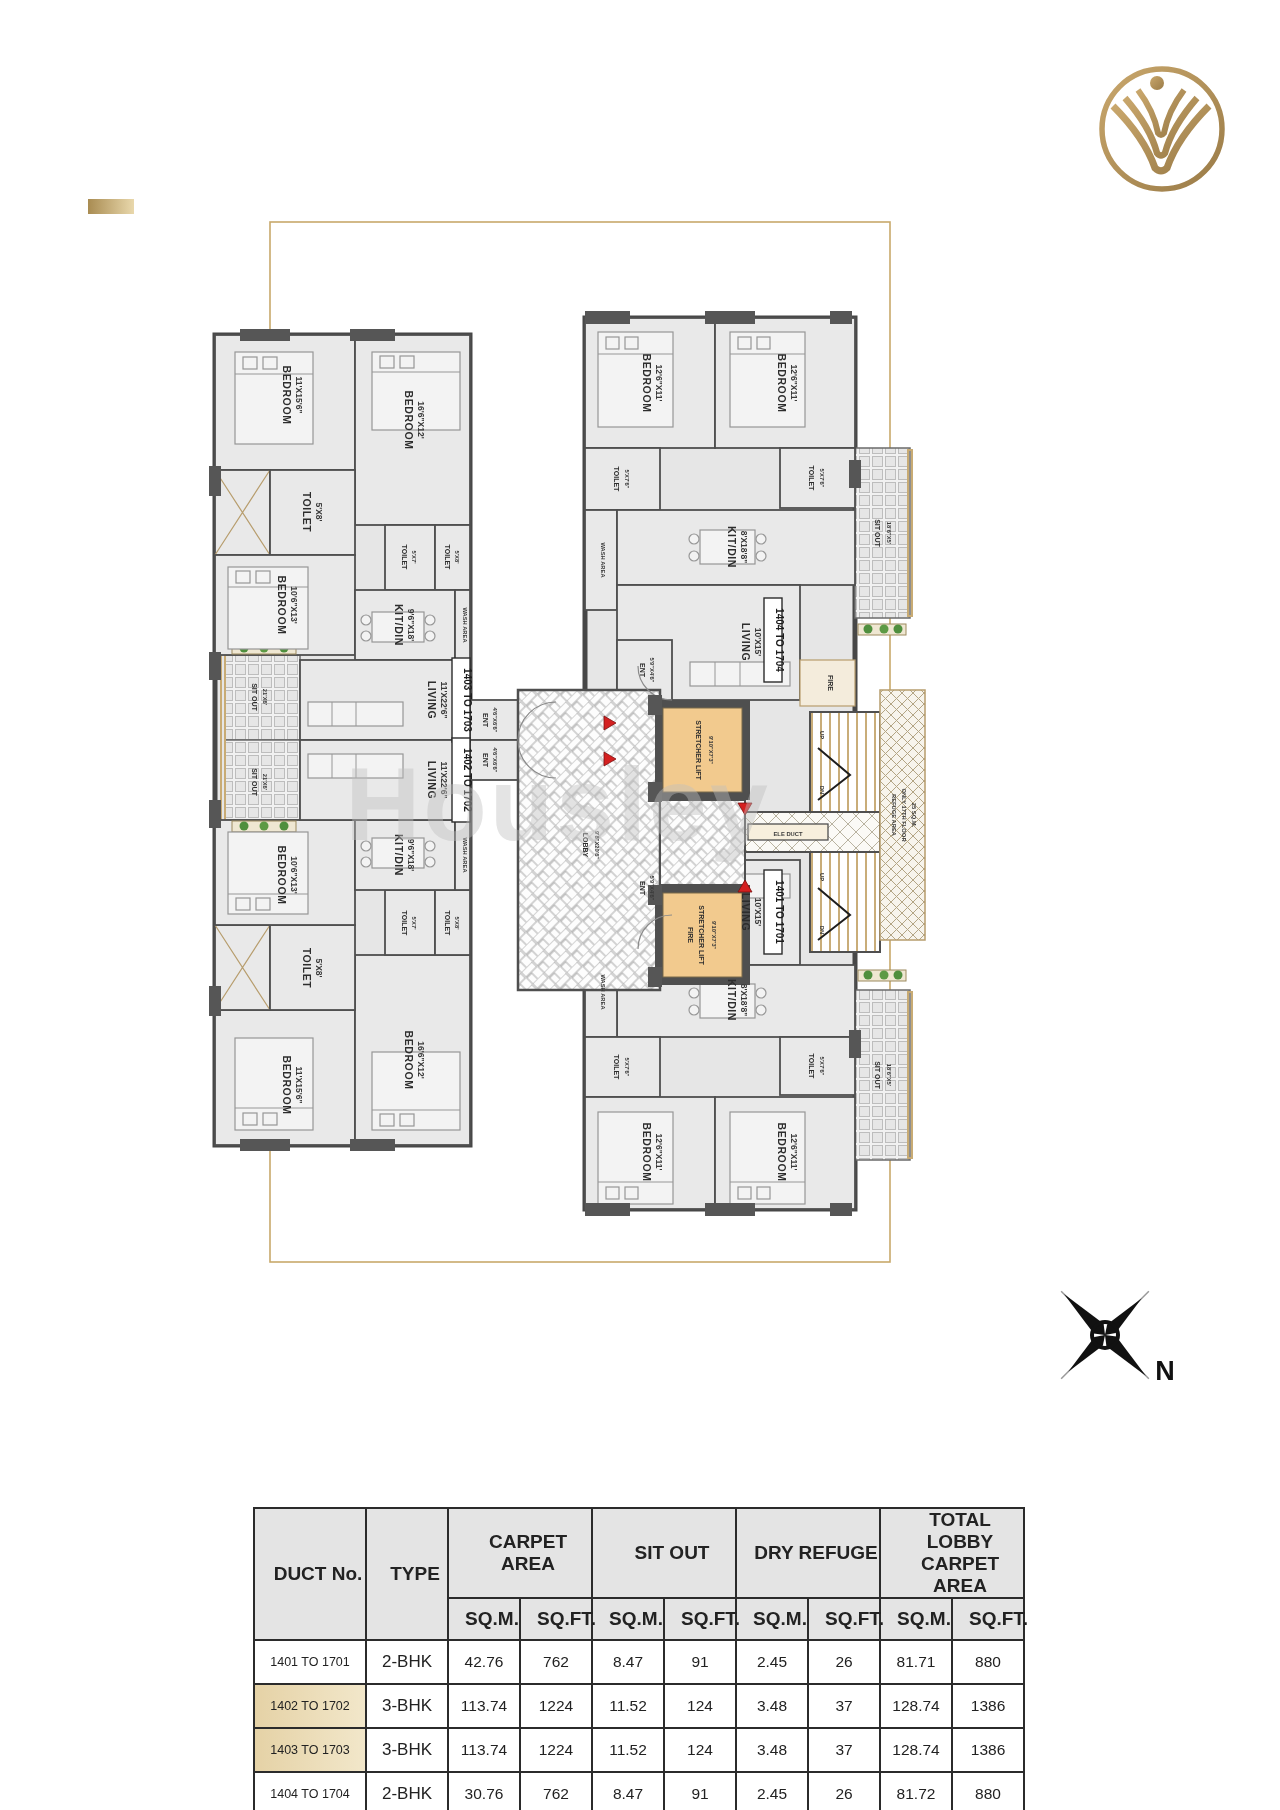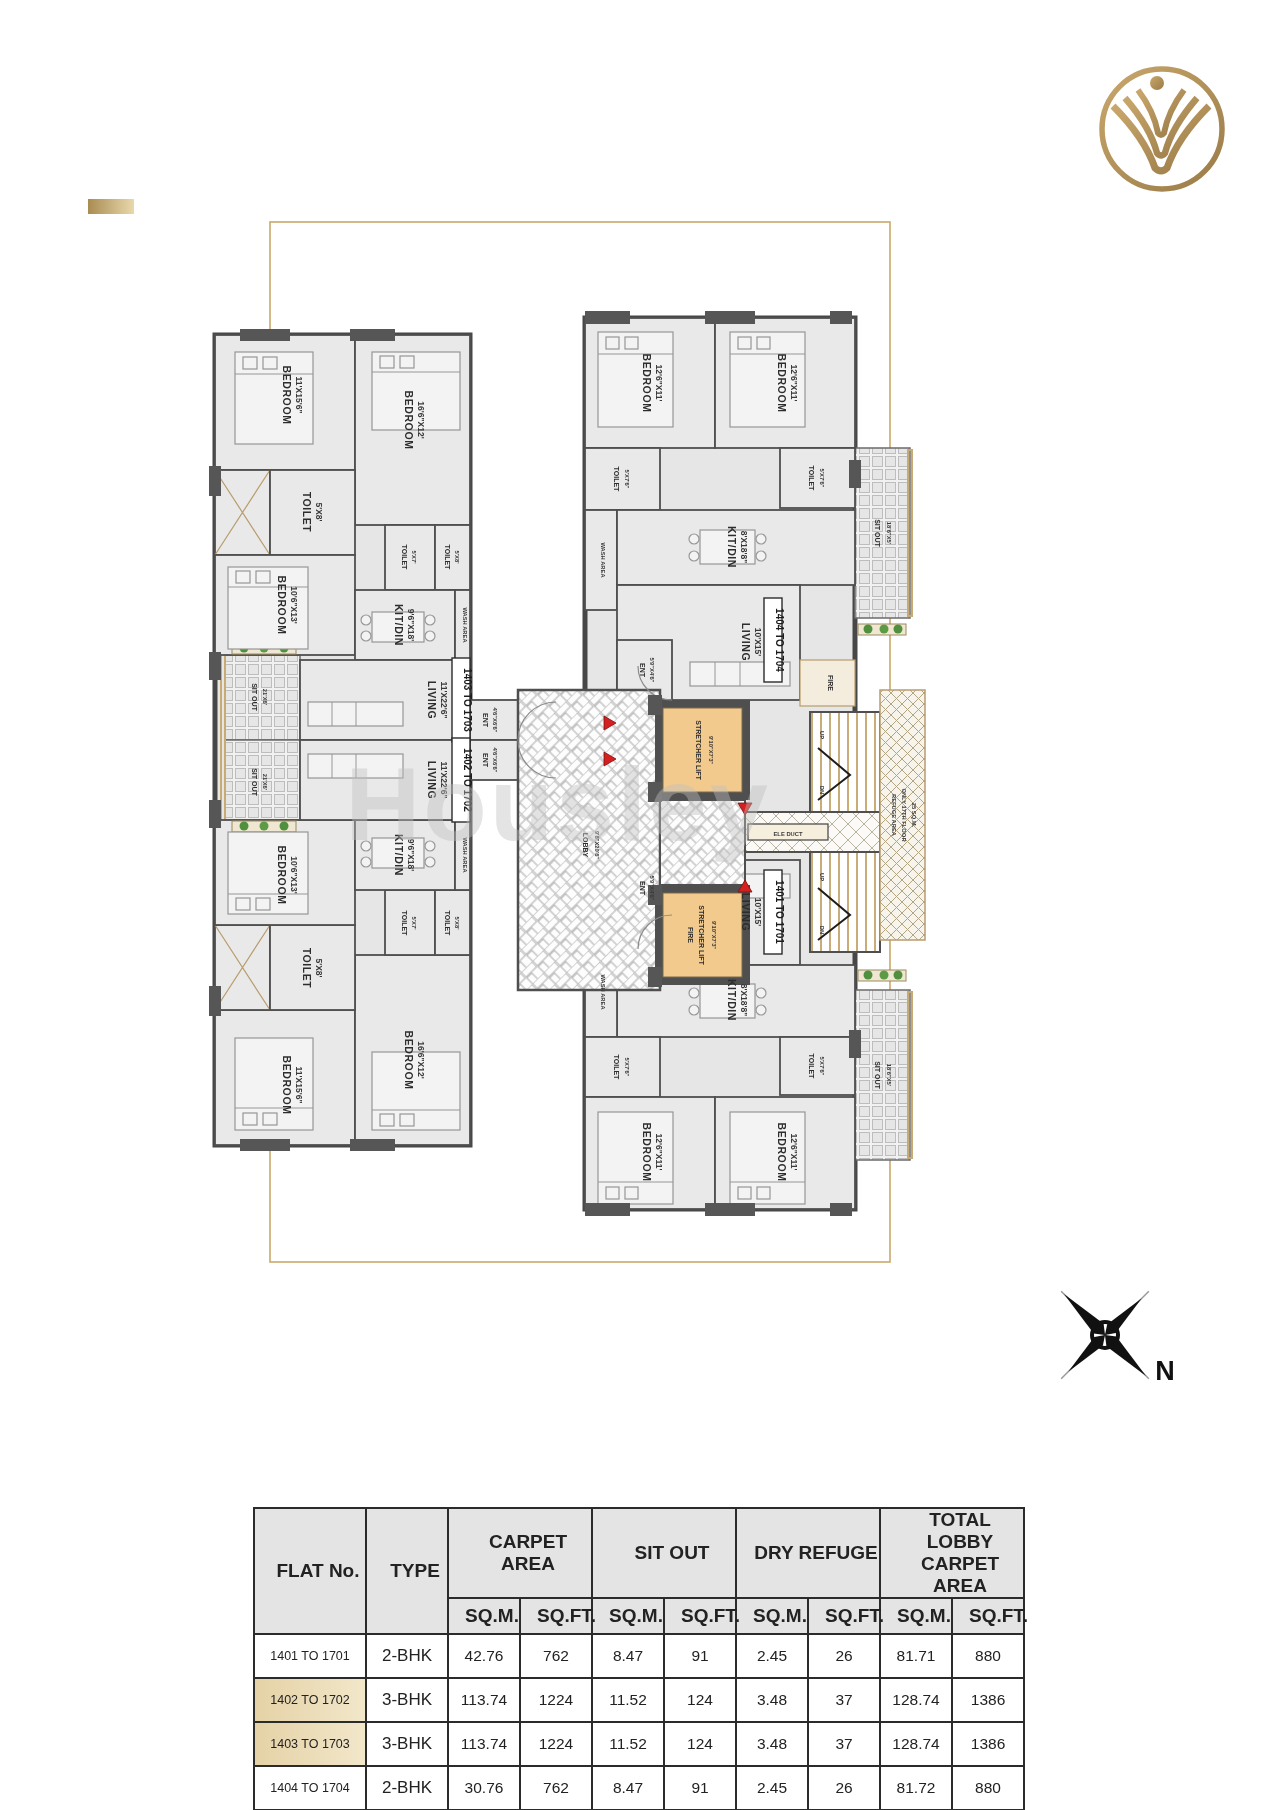--- a/index.html
+++ b/index.html
@@ -22,21 +22,21 @@
   .outer{fill:#e6e6e6;stroke:#474747;stroke-width:5;}
   .col{fill:#565656;}
   .furn{fill:#f3f3f3;stroke:#979797;stroke-width:1.2;}
   .rail{fill:none;stroke:#c8ab74;stroke-width:2;}
   .wm{font:700 104px "Liberation Sans",sans-serif;fill:#bfbfbf;opacity:.42;letter-spacing:3px;}
   
   #tbl-wrap{position:absolute;left:253px;top:1507px;width:772px;}
   table{border-collapse:collapse;table-layout:fixed;width:772px;color:#222;}
   th,td{border:2px solid #2b2b2b;text-align:center;vertical-align:middle;padding:0;}
   thead th{background:#e4e4e4;font-size:19px;font-weight:700;padding-left:16px;}
-  .h1{height:60px;} .h2{height:36px;} tbody tr{height:44px;}
+  .h1{height:60px;} .h2{height:42px;} tbody tr{height:44px;}
   td{font-size:15.5px;background:#fff;}
   td.flat{font-size:12.5px;} td.type{font-size:17px;}
   td.hl{background:linear-gradient(90deg,#e5d2a6,#f2e7ca);}
   .c-flat{width:112px;}.c-type{width:82px;}.c-v{width:72px;}
 </style>
 </head>
 <body>
 
 <div id="page">
 
@@ -447,21 +447,21 @@
           <col class="c-v">
           <col class="c-v">
           <col class="c-v">
         <col class="c-v">
           <col class="c-v">
           <col class="c-v">
           <col class="c-v">
       </colgroup>
       <thead>
         <tr class="h1">
-          <th rowspan="2">FLAT No.</th>
+          <th rowspan="2">DUCT No.</th>
           <th rowspan="2">TYPE</th>
           <th colspan="2">CARPET AREA</th>
           <th colspan="2">SIT OUT</th>
           <th colspan="2">DRY REFUGE</th>
           <th colspan="2">TOTAL LOBBY CARPET  AREA</th>
         </tr>
         <tr class="h2">
           <th>SQ.M.</th>
           <th>SQ.FT.</th>
           <th>SQ.M.</th>

